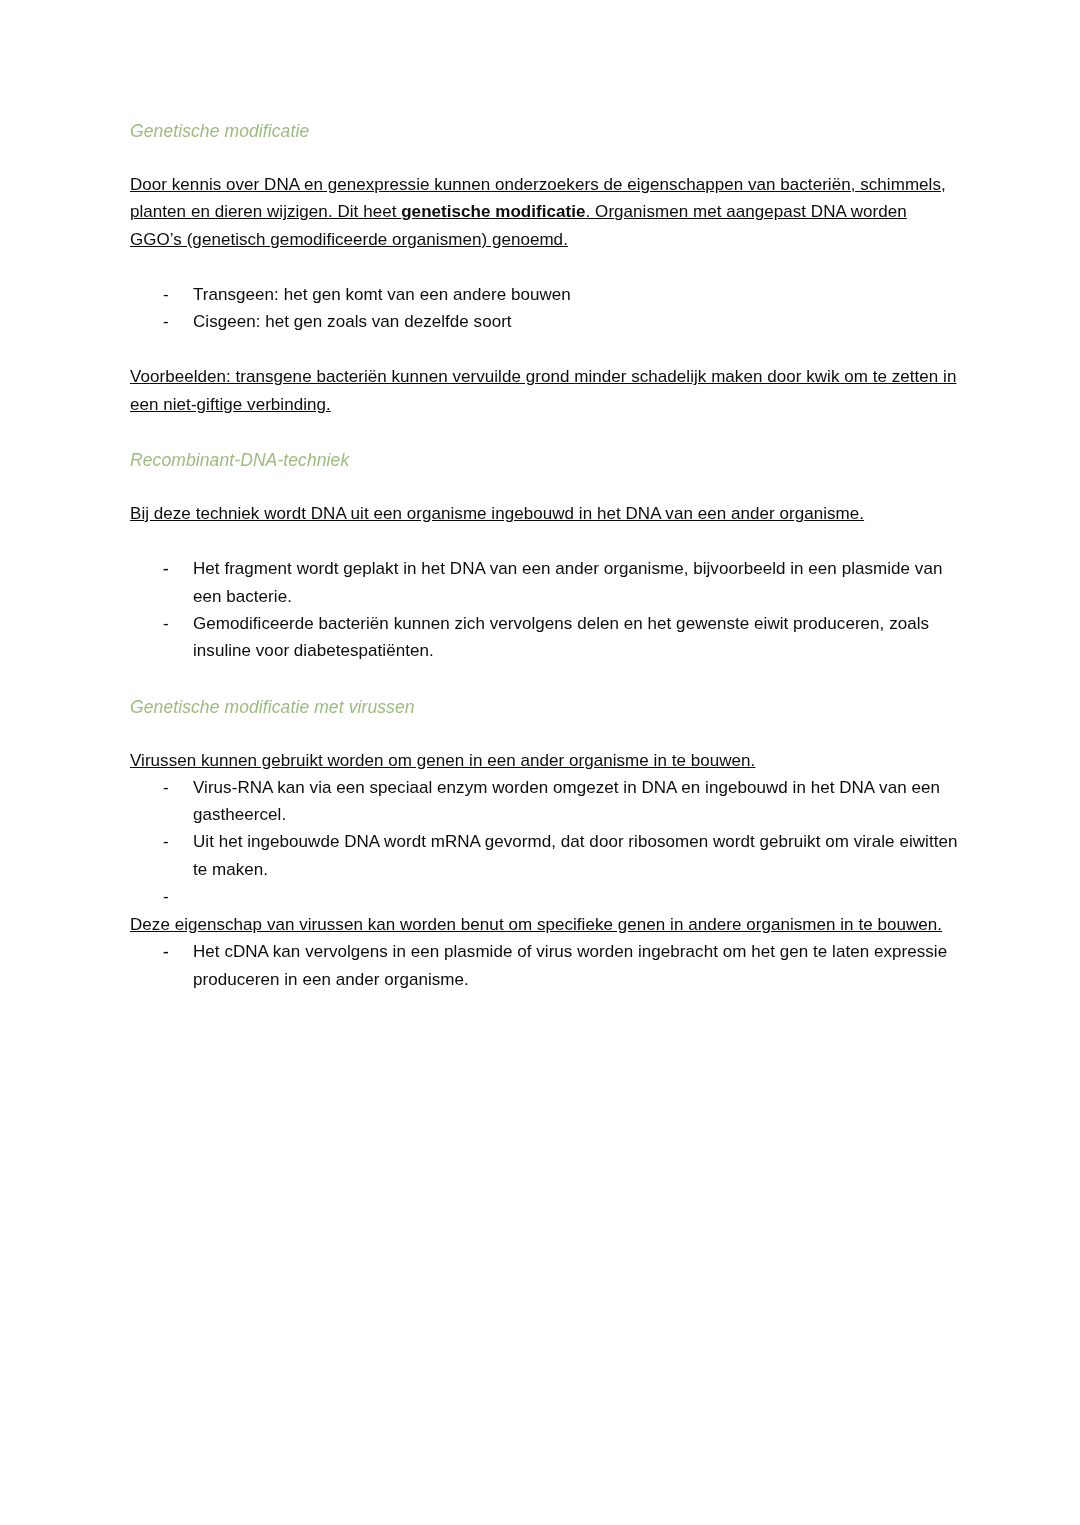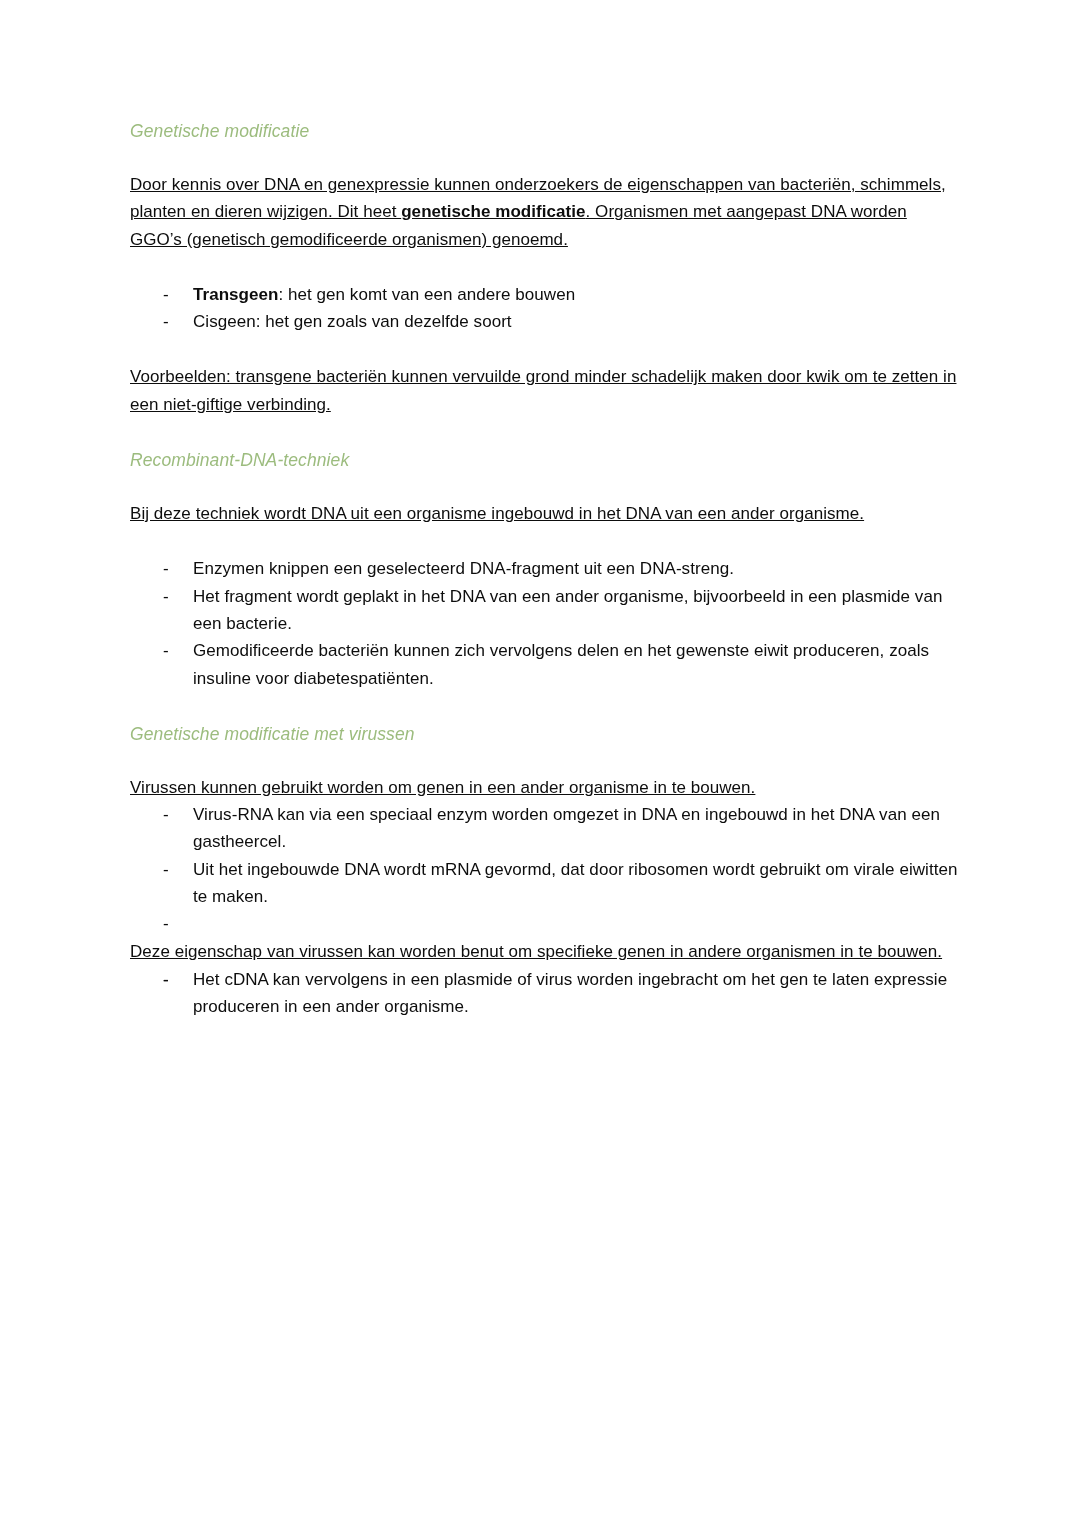--- a/index.html
+++ b/index.html
@@ -64,21 +64,21 @@
   }
   ul.dash-list > li .dash {
     position: absolute;
     left: 33px;
     top: 0;
     font-size: 17px;
     line-height: 27.3px;
     color: #0d0d0d;
   }
   ul.dash-list > li b {
-    font-weight: bold;
+    font-weight: normal;
   }
   .gap-md { height: 28px; }
   .gap-lg { height: 29px; }
   .spacer-after-heading { height: 26px; }
 </style>
 </head>
 <body>
 
 <div class="page">
   <div class="doc">
@@ -104,21 +104,21 @@
 
     <h2 class="section-heading">Recombinant-DNA-techniek</h2>
 
     <div class="spacer-after-heading"></div>
 
     <p class="body-text">Bij deze techniek wordt DNA uit een organisme ingebouwd in het DNA van een ander organisme.</p>
 
     <div class="gap-md"></div>
 
     <ul class="dash-list">
-      <li><span class="dash">-</span><span>Enzymen knippen een geselecteerd DNA-fragment uit een DNA-streng.</span></li>
+      <li><span class="dash">-</span></li>
       <li><span class="dash">-</span><span>Het fragment wordt geplakt in het DNA van een ander organisme, bijvoorbeeld in een plasmide van een bacterie.</span></li>
       <li><span class="dash">-</span><span>Gemodificeerde bacteriën kunnen zich vervolgens delen en het gewenste eiwit produceren, zoals insuline voor diabetespatiënten.</span></li>
     </ul>
 
     <div class="gap-lg"></div>
 
     <h2 class="section-heading">Genetische modificatie met virussen</h2>
 
     <div class="spacer-after-heading"></div>
 

